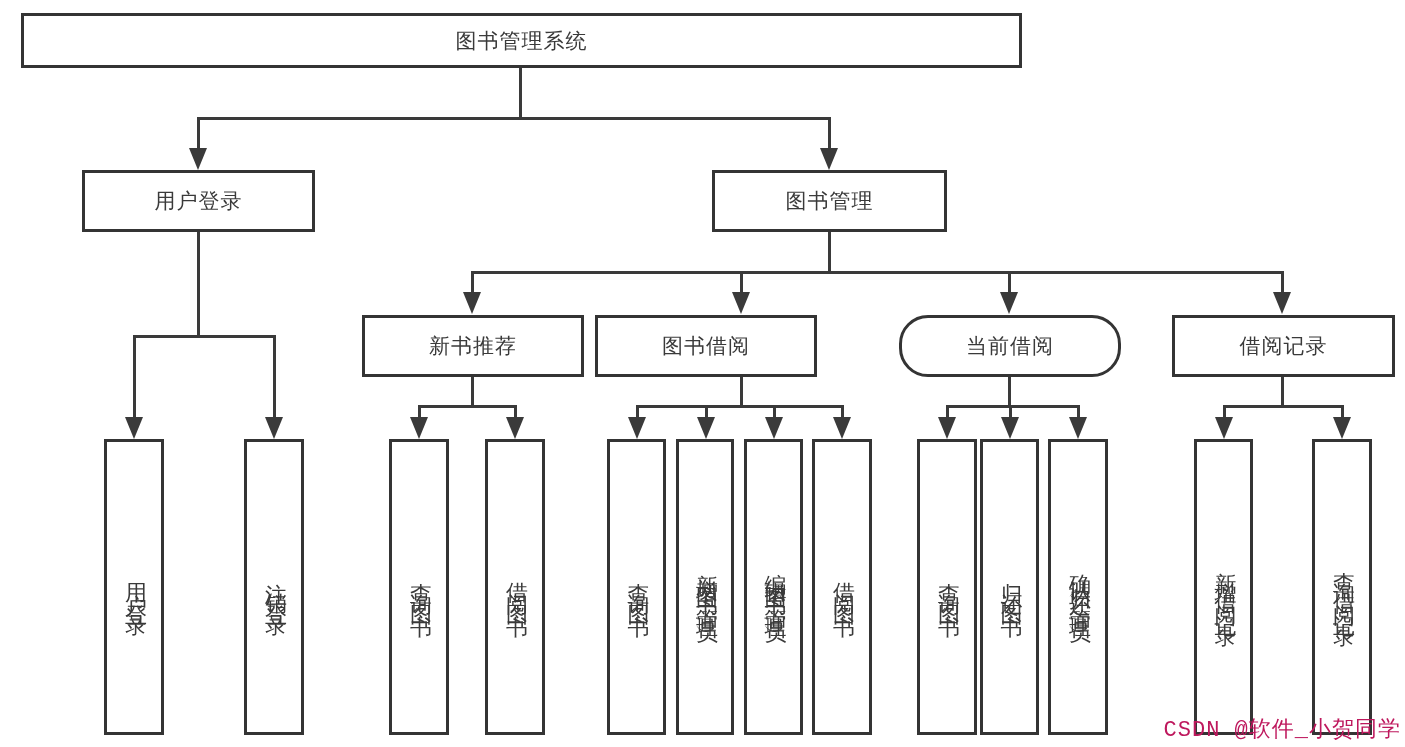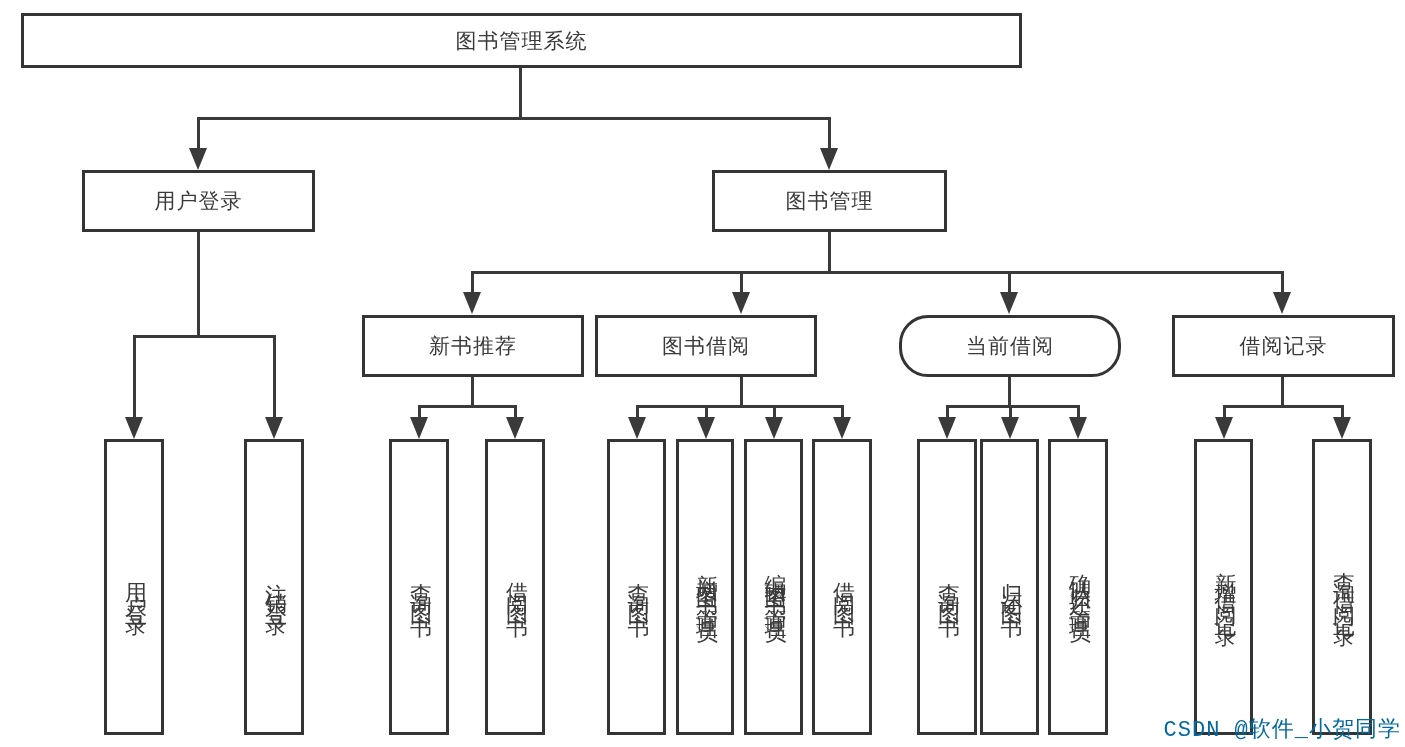--- a/index.html
+++ b/index.html
@@ -24,21 +24,21 @@
   .vtext.tight{letter-spacing:7px;}
   .vline{position:absolute;width:3px;background:#3a3a3a;}
   .hline{position:absolute;height:3px;background:#3a3a3a;}
   .arrow{
     position:absolute;width:0;height:0;
     border-left:9px solid transparent;border-right:9px solid transparent;
     border-top:22px solid #3a3a3a;
   }
   .watermark{
     position:absolute;right:4px;bottom:3px;
-    font-size:22px;color:#0369a1;letter-spacing:1px;margin-left:31px;
+    font-size:22px;color:#be185d;letter-spacing:1px;margin-left:31px;
   }
 </style>
 </head>
 <body>
 
 <div class="canvas">
 
   <div class="box" style="left:21px;top:13px;width:1001px;height:55px;">
     <span>图书管理系统</span>
   </div>

